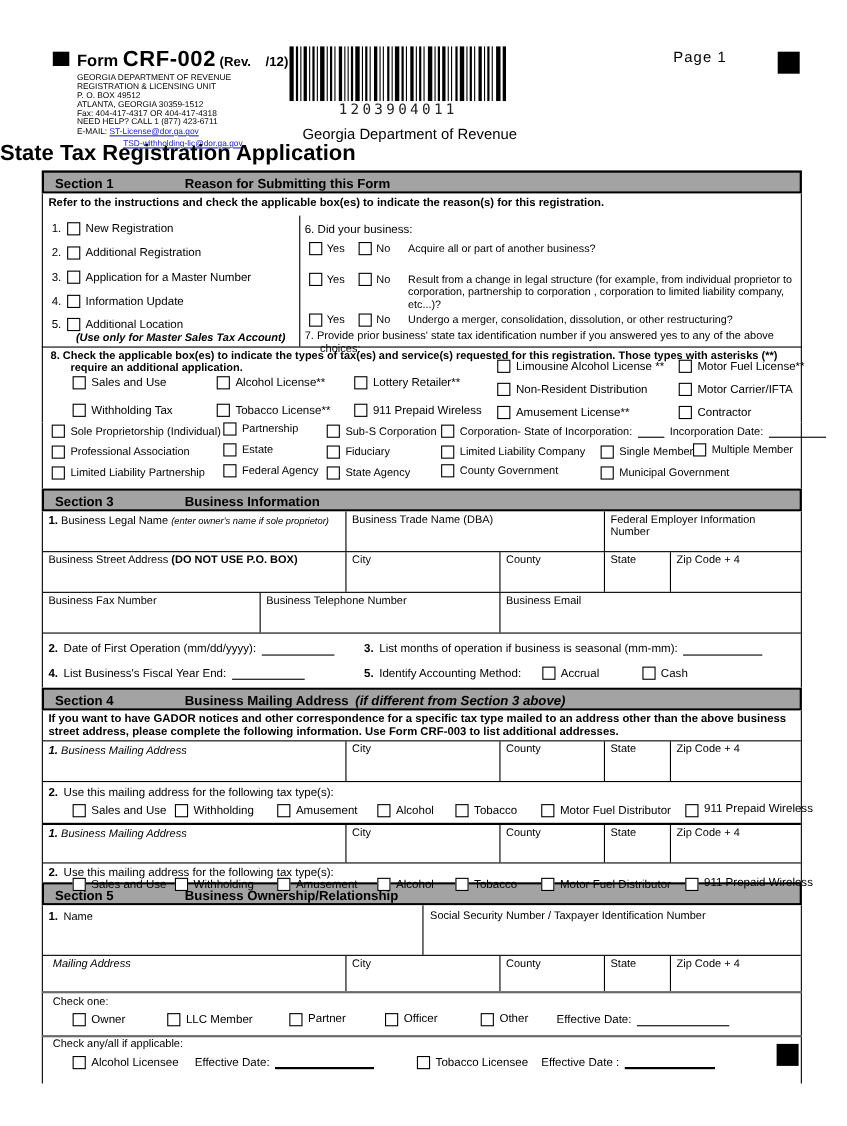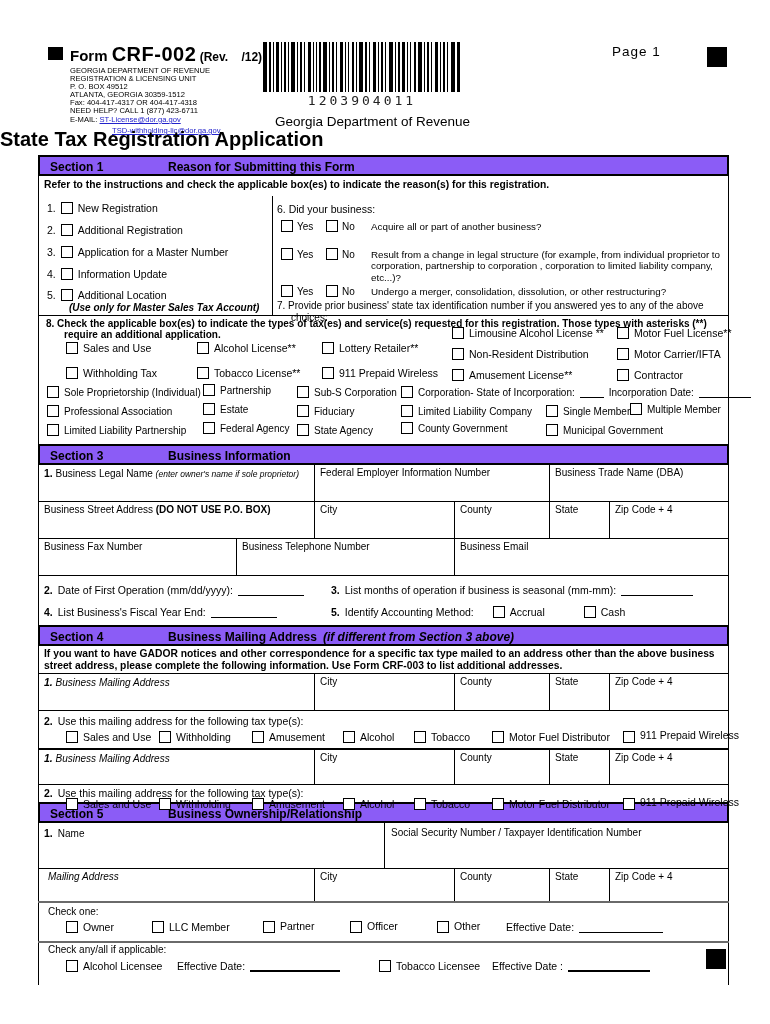--- a/index.html
+++ b/index.html
@@ -39,21 +39,21 @@
     position:absolute; left:263px; top:93px; width:198px; text-align:center;
     font-family:"DejaVu Sans Mono", monospace; font-size:13px; letter-spacing:3px; color:#222;
   }
   .page-label { position:absolute; left:612px; top:44px; font-size:13.5px; letter-spacing:1px; }
   .dept-name { position:absolute; left:0; top:114px; width:745px; text-align:center; font-size:13.5px; }
   .form-title { position:absolute; left:0; top:128px; width:745px; text-align:left; font-size:20px; font-weight:700; }
 
   
   .form { position:absolute; left:38px; top:155px; width:691px; }
   .sec-bar {
-    border:2px solid #000; background:#8b5cf6; display:flex; align-items:baseline;
+    border:2px solid #000; background:#a3a3a3; display:flex; align-items:baseline;
     padding:3px 8px 2px 10px; font-weight:700; font-size:12px; height:21px;
   }
   .sec-bar .sec-num { min-width:118px; }
   .sec-bar .sec-note { font-style:italic; font-size:10.5px; margin-left:6px; }
   .sec-body { position:relative; border-left:1px solid #000; border-right:1px solid #000; background:#fff; }
 
   
   .s1-instr { position:absolute; left:5px; top:3px; font-weight:700; font-size:10.3px; white-space:nowrap; }
   .s1-divider { position:absolute; left:233px; top:20px; height:119px; border-left:1px solid #000; }
   .q6-label { position:absolute; left:238px; top:27px; font-size:10.5px; }
@@ -358,22 +358,22 @@
   </div>
 
   <div class="sec-bar">
     <span class="sec-num">Section 3</span>
     <span>Business Information</span>
   </div>
 
   <div class="sec-body" style="height:160px">
     <div class="t-row r1">
       <div class="cell"><span class="bnum">1.</span> <span>Business Legal Name </span><span class="small-ital">(enter owner's name if sole proprietor)</span></div>
+      <div class="cell"><span>Business Trade Name (DBA)</span></div>
       <div class="cell"><span>Federal Employer Information Number</span></div>
-      <div class="cell"><span>Business Trade Name (DBA)</span></div>
     </div>
     <div class="t-row r2">
       <div class="cell"><span>Business Street Address </span><span class="bold">(DO NOT USE P.O. BOX)</span></div>
       <div class="cell"><span>City</span></div>
       <div class="cell"><span>County</span></div>
       <div class="cell"><span>State</span></div>
       <div class="cell"><span>Zip Code + 4</span></div>
     </div>
     <div class="t-row r3">
       <div class="cell"><span>Business Fax Number</span></div>

